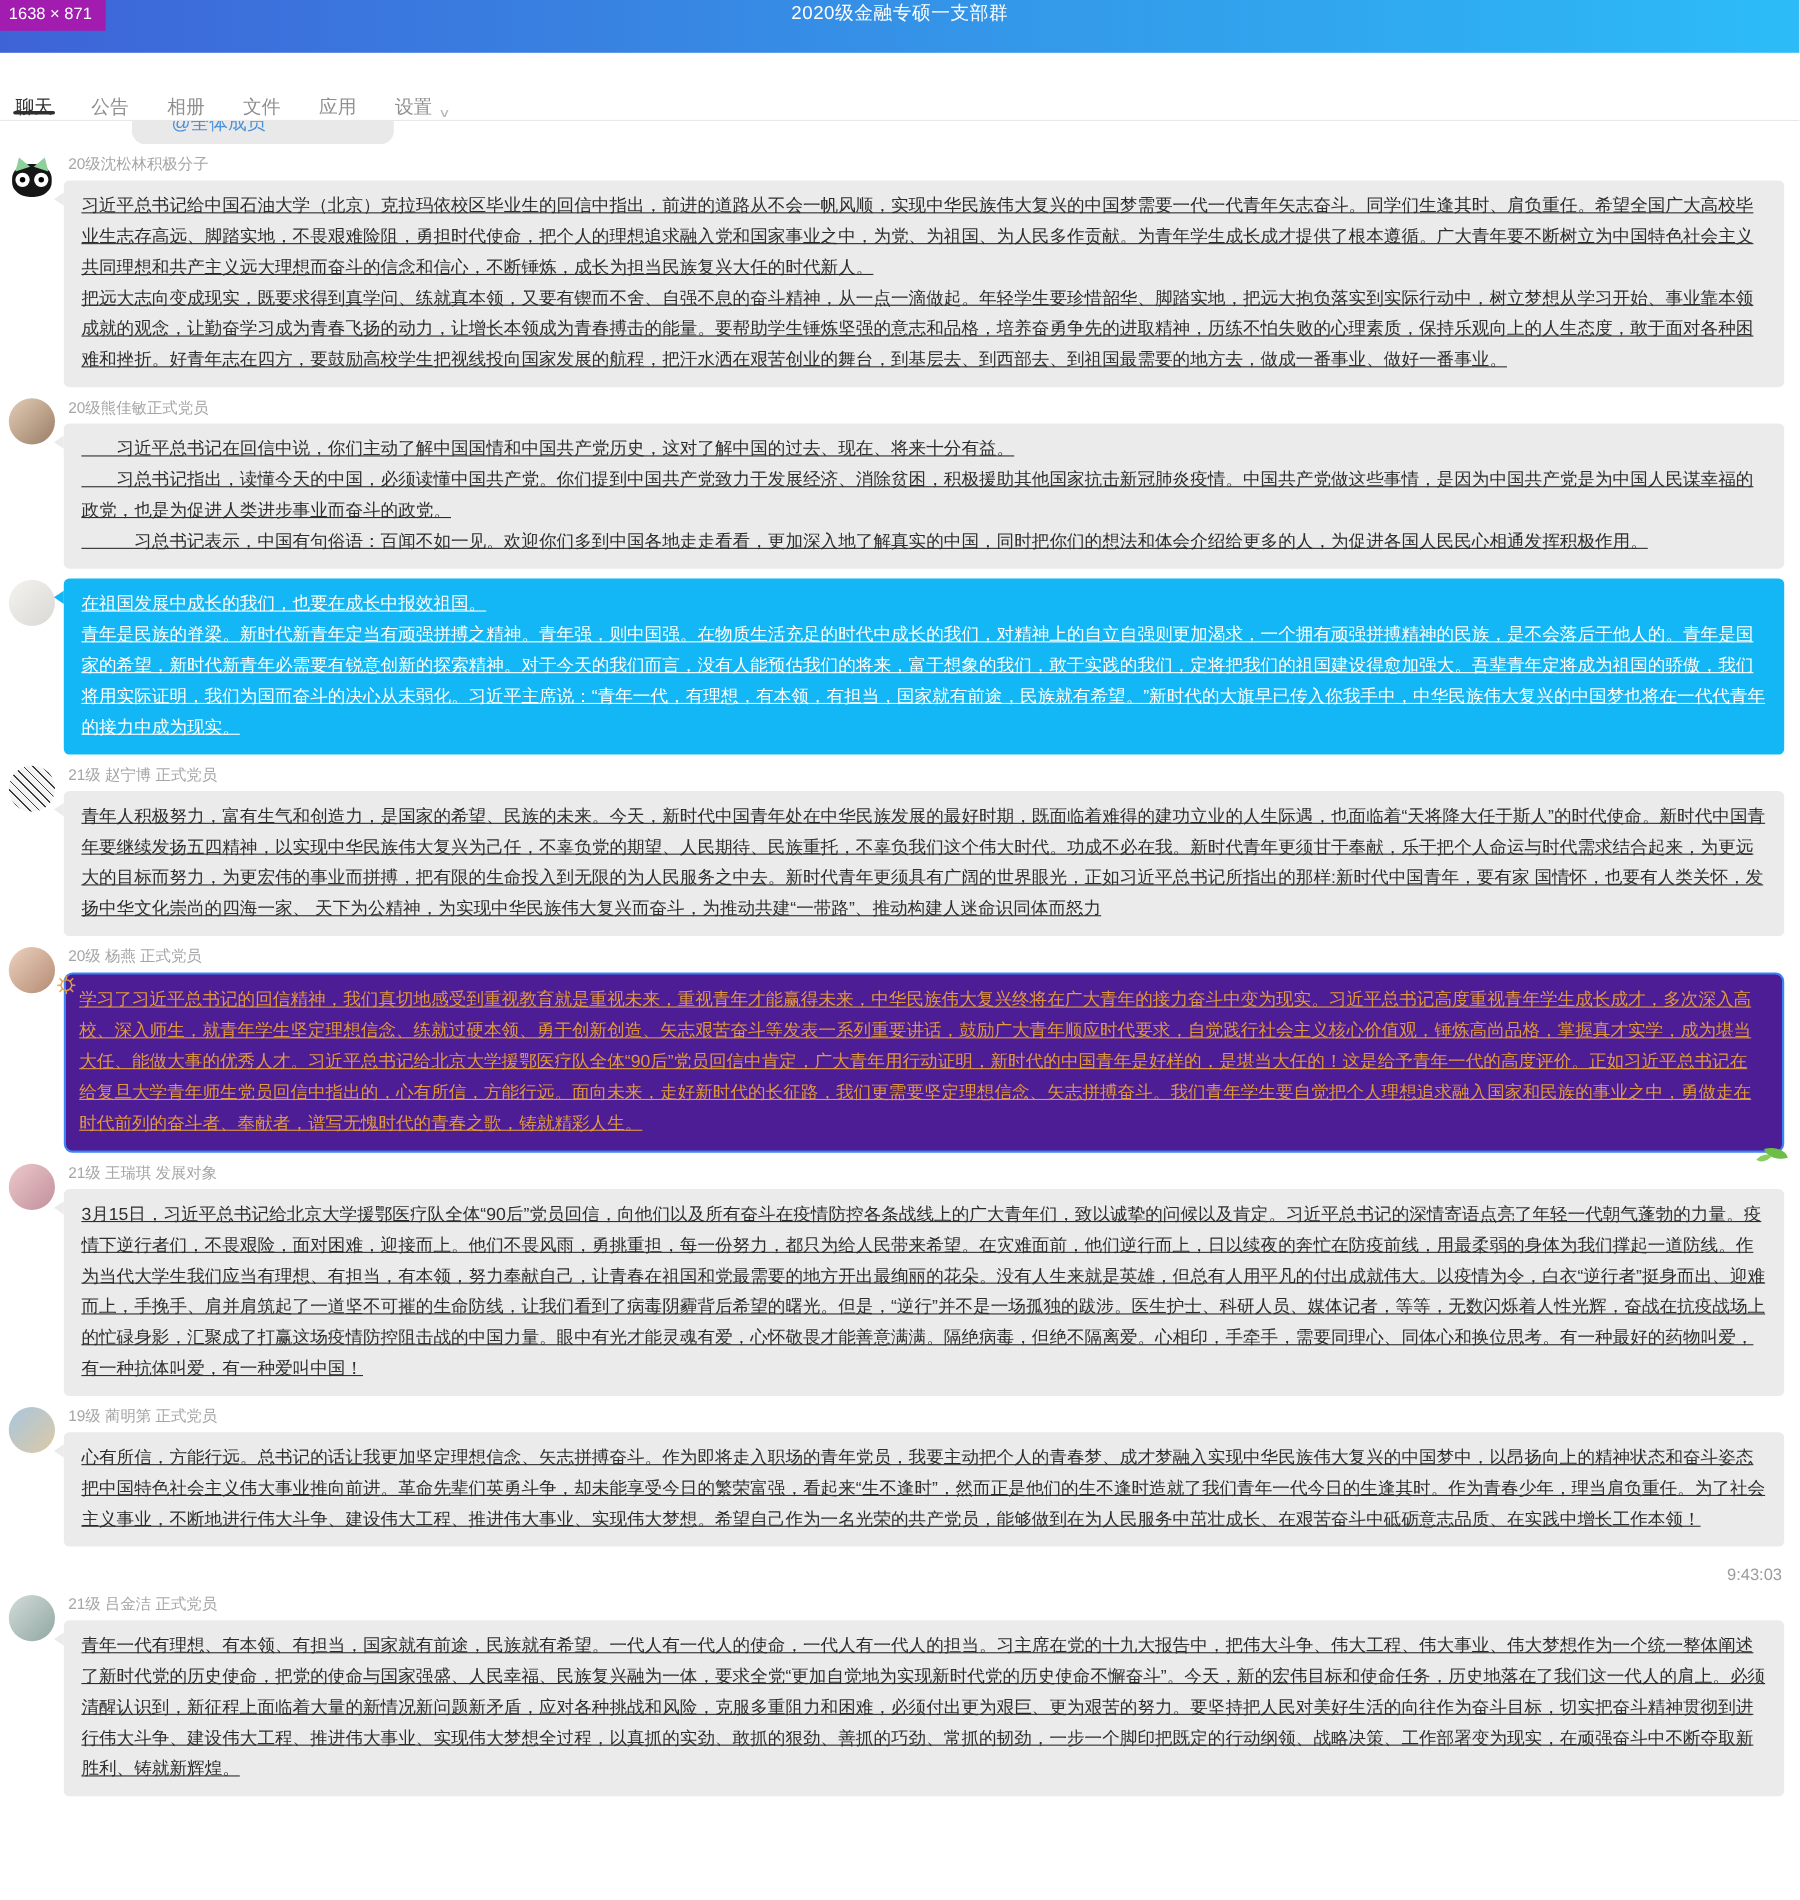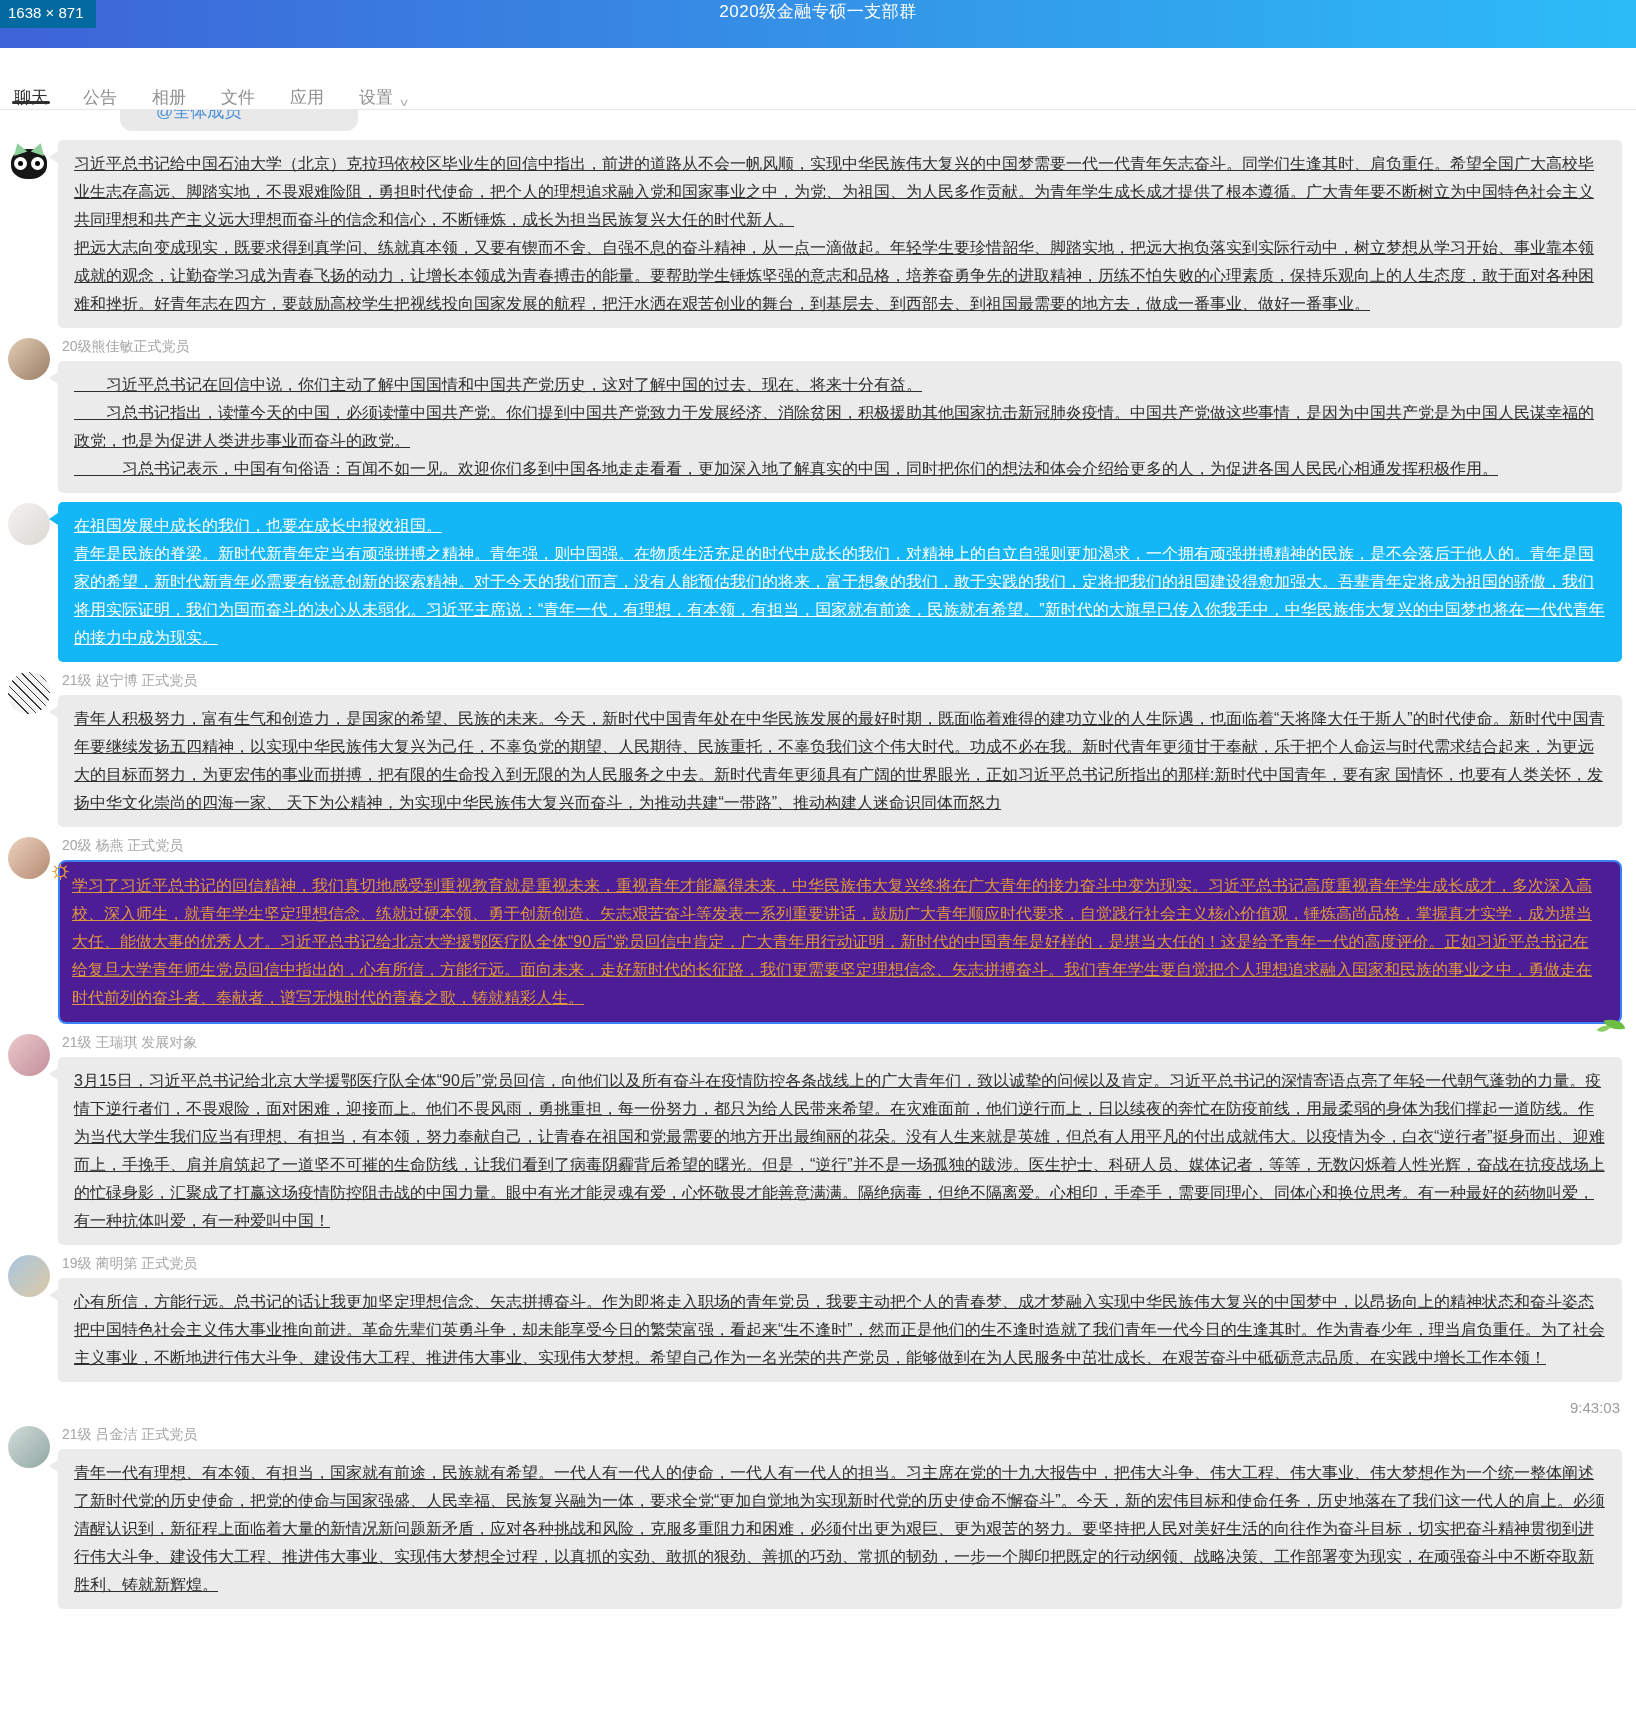--- a/index.html
+++ b/index.html
@@ -12,21 +12,21 @@
   
   .header {
     height:48px;
     background:linear-gradient(90deg,#3E63D7 0%,#339BEA 60%,#2CBCF8 100%);
     display:flex; align-items:flex-start; justify-content:center;
     position:relative;
   }
   .header-title { color:#ffffff; font-size:17px; letter-spacing:.5px; }
   .size-badge {
     position:absolute; left:0; top:0; z-index:5;
-    background:#0369a1; color:#ffffff; font-size:15px;
+    background:#a21caf; color:#ffffff; font-size:15px;
     padding:3px 12px 6px 8px; line-height:19px;
   }
   
   .nav {
     height:62px; background:#ffffff; border-bottom:1px solid #e8e8e8;
     display:flex; align-items:center; padding-left:12px;
   }
   .tab {
     position:relative; height:100%; display:flex; align-items:flex-end;
     margin-right:31px; padding:0 2px; font-size:17px; color:#8F8F8F; cursor:pointer;
@@ -132,20 +132,21 @@
   </div>
 <section class="row plain">
     <div class="avatar cat">
         <div class="cat-head">
           <div class="cat-ear l"></div>
           <div class="cat-ear r"></div>
           <div class="cat-eye l"></div>
           <div class="cat-eye r"></div>
         </div>
       </div>
+    <div class="name">20级沈松林积极分子</div>
     <div class="bubble">
         <p>习近平总书记给中国石油大学（北京）克拉玛依校区毕业生的回信中指出，前进的道路从不会一帆风顺，实现中华民族伟大复兴的中国梦需要一代一代青年矢志奋斗。同学们生逢其时、肩负重任。希望全国广大高校毕业生志存高远、脚踏实地，不畏艰难险阻，勇担时代使命，把个人的理想追求融入党和国家事业之中，为党、为祖国、为人民多作贡献。为青年学生成长成才提供了根本遵循。广大青年要不断树立为中国特色社会主义共同理想和共产主义远大理想而奋斗的信念和信心，不断锤炼，成长为担当民族复兴大任的时代新人。</p>
         <p>把远大志向变成现实，既要求得到真学问、练就真本领，又要有锲而不舍、自强不息的奋斗精神，从一点一滴做起。年轻学生要珍惜韶华、脚踏实地，把远大抱负落实到实际行动中，树立梦想从学习开始、事业靠本领成就的观念，让勤奋学习成为青春飞扬的动力，让增长本领成为青春搏击的能量。要帮助学生锤炼坚强的意志和品格，培养奋勇争先的进取精神，历练不怕失败的心理素质，保持乐观向上的人生态度，敢于面对各种困难和挫折。好青年志在四方，要鼓励高校学生把视线投向国家发展的航程，把汗水洒在艰苦创业的舞台，到基层去、到西部去、到祖国最需要的地方去，做成一番事业、做好一番事业。</p>
       </div>
   </section>
     <section class="row plain">
     <div class="avatar" style="background: linear-gradient(135deg, rgb(227, 205, 182), rgb(154, 125, 102));"></div>
     <div class="name">20级熊佳敏正式党员</div>
     <div class="bubble">
         <p>　　习近平总书记在回信中说，你们主动了解中国国情和中国共产党历史，这对了解中国的过去、现在、将来十分有益。</p>

